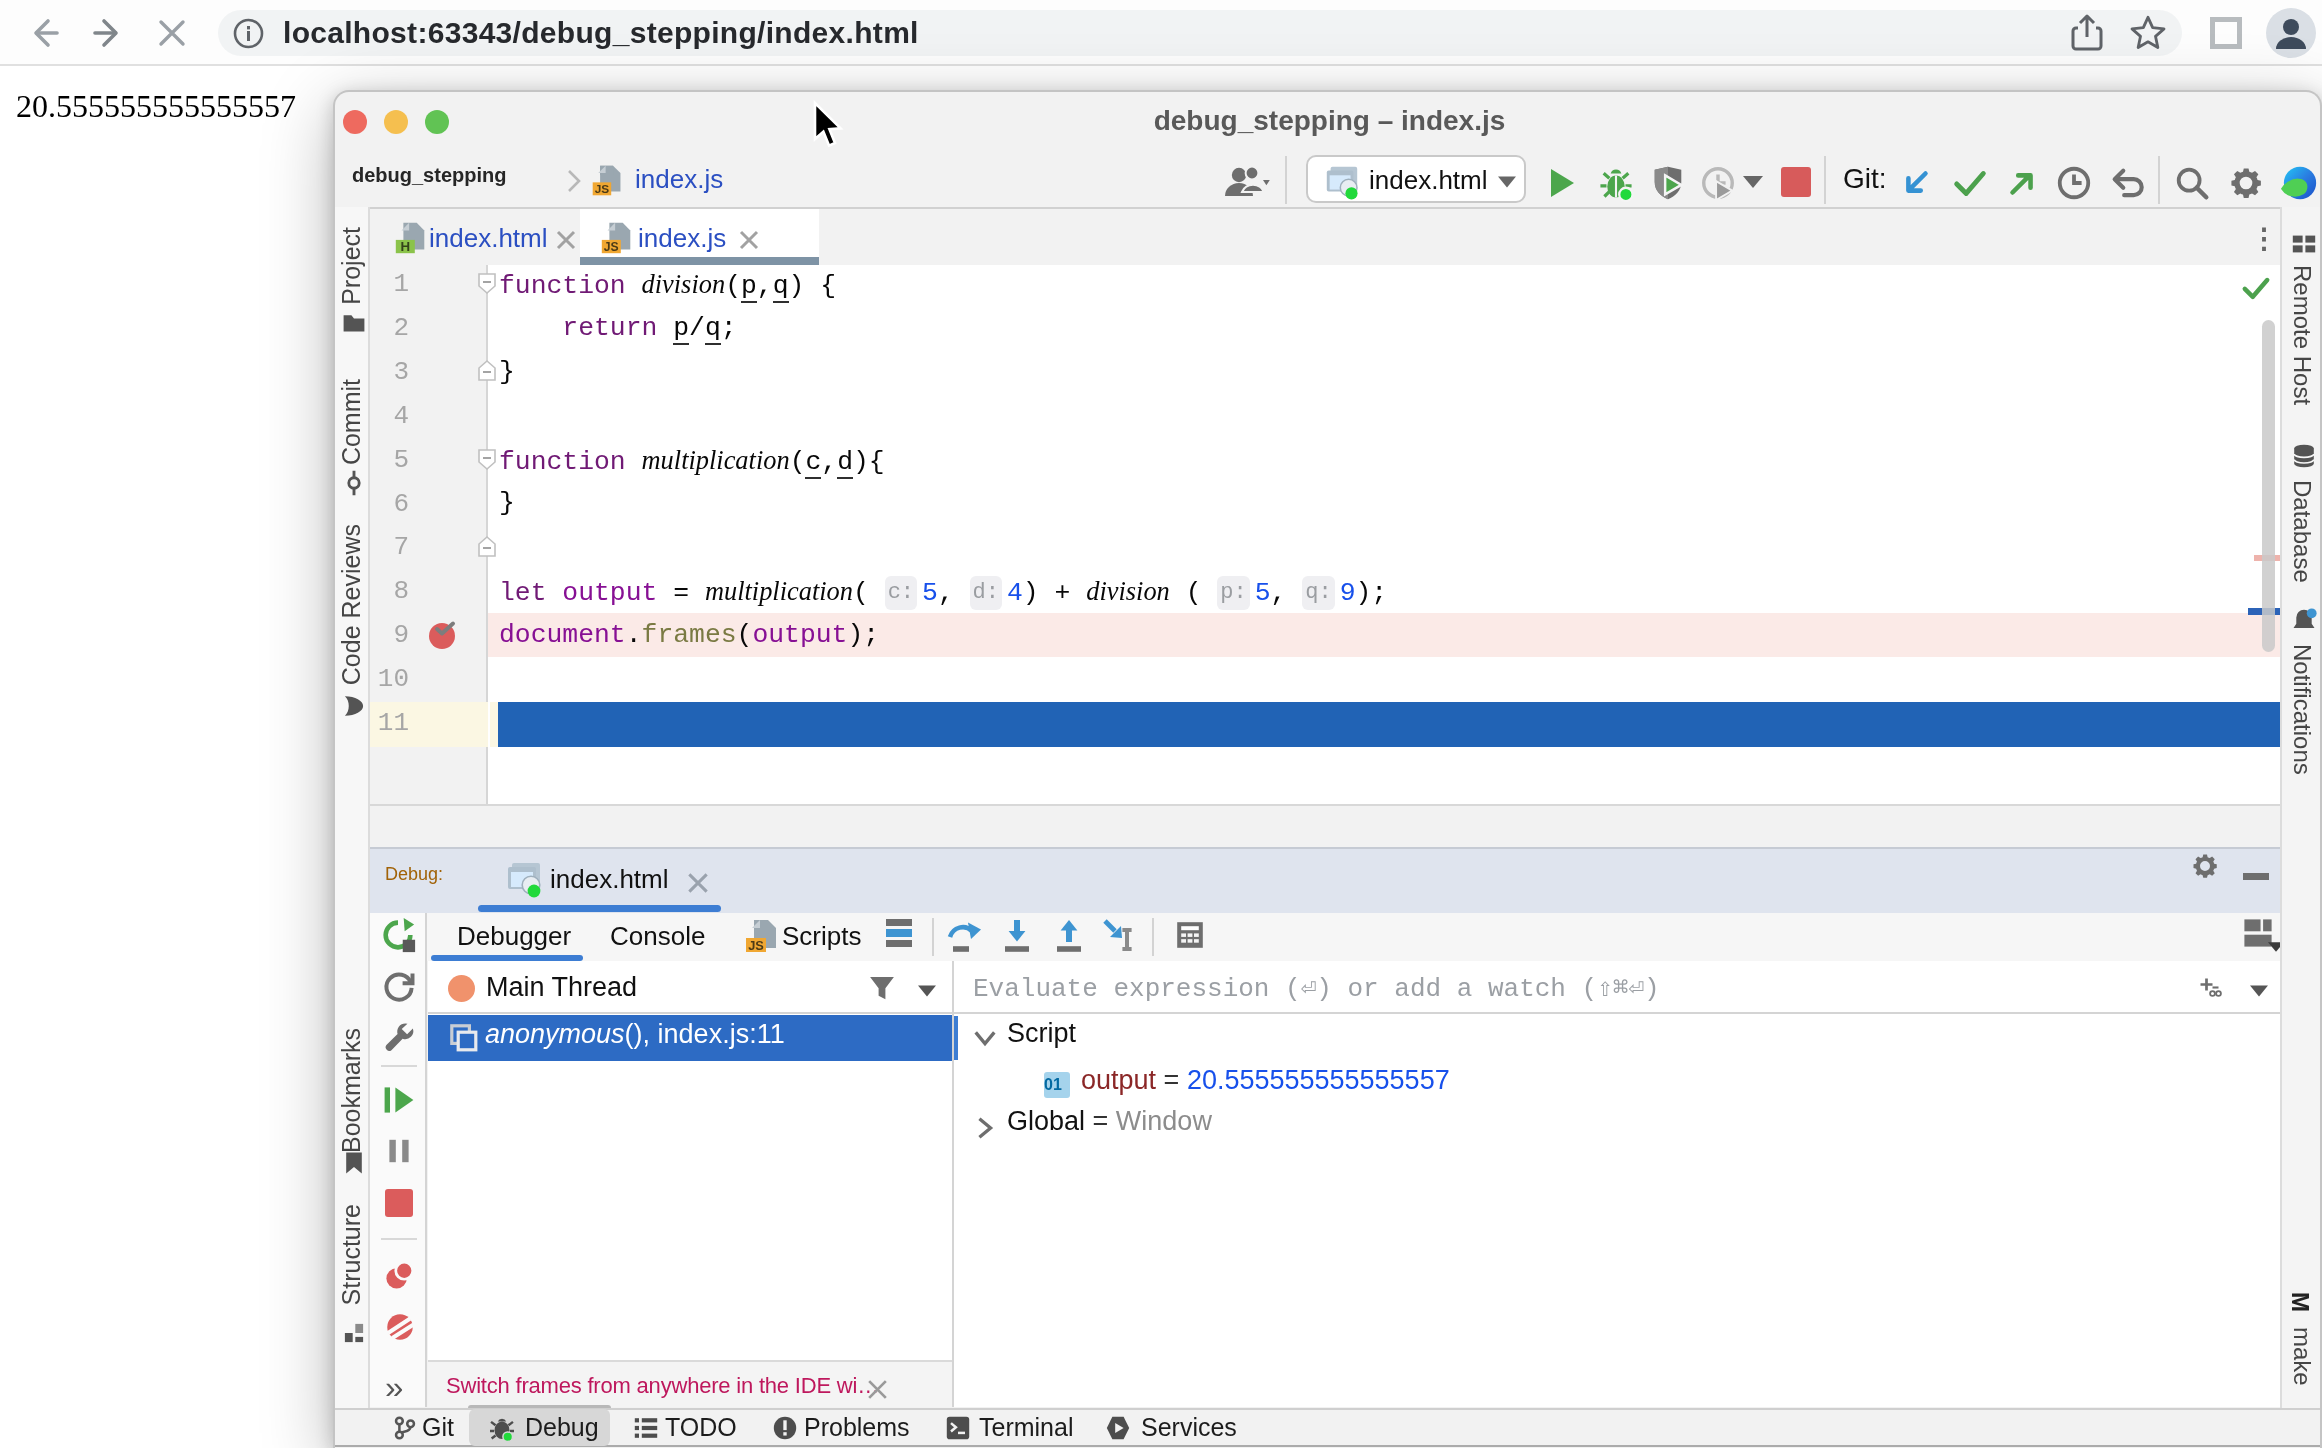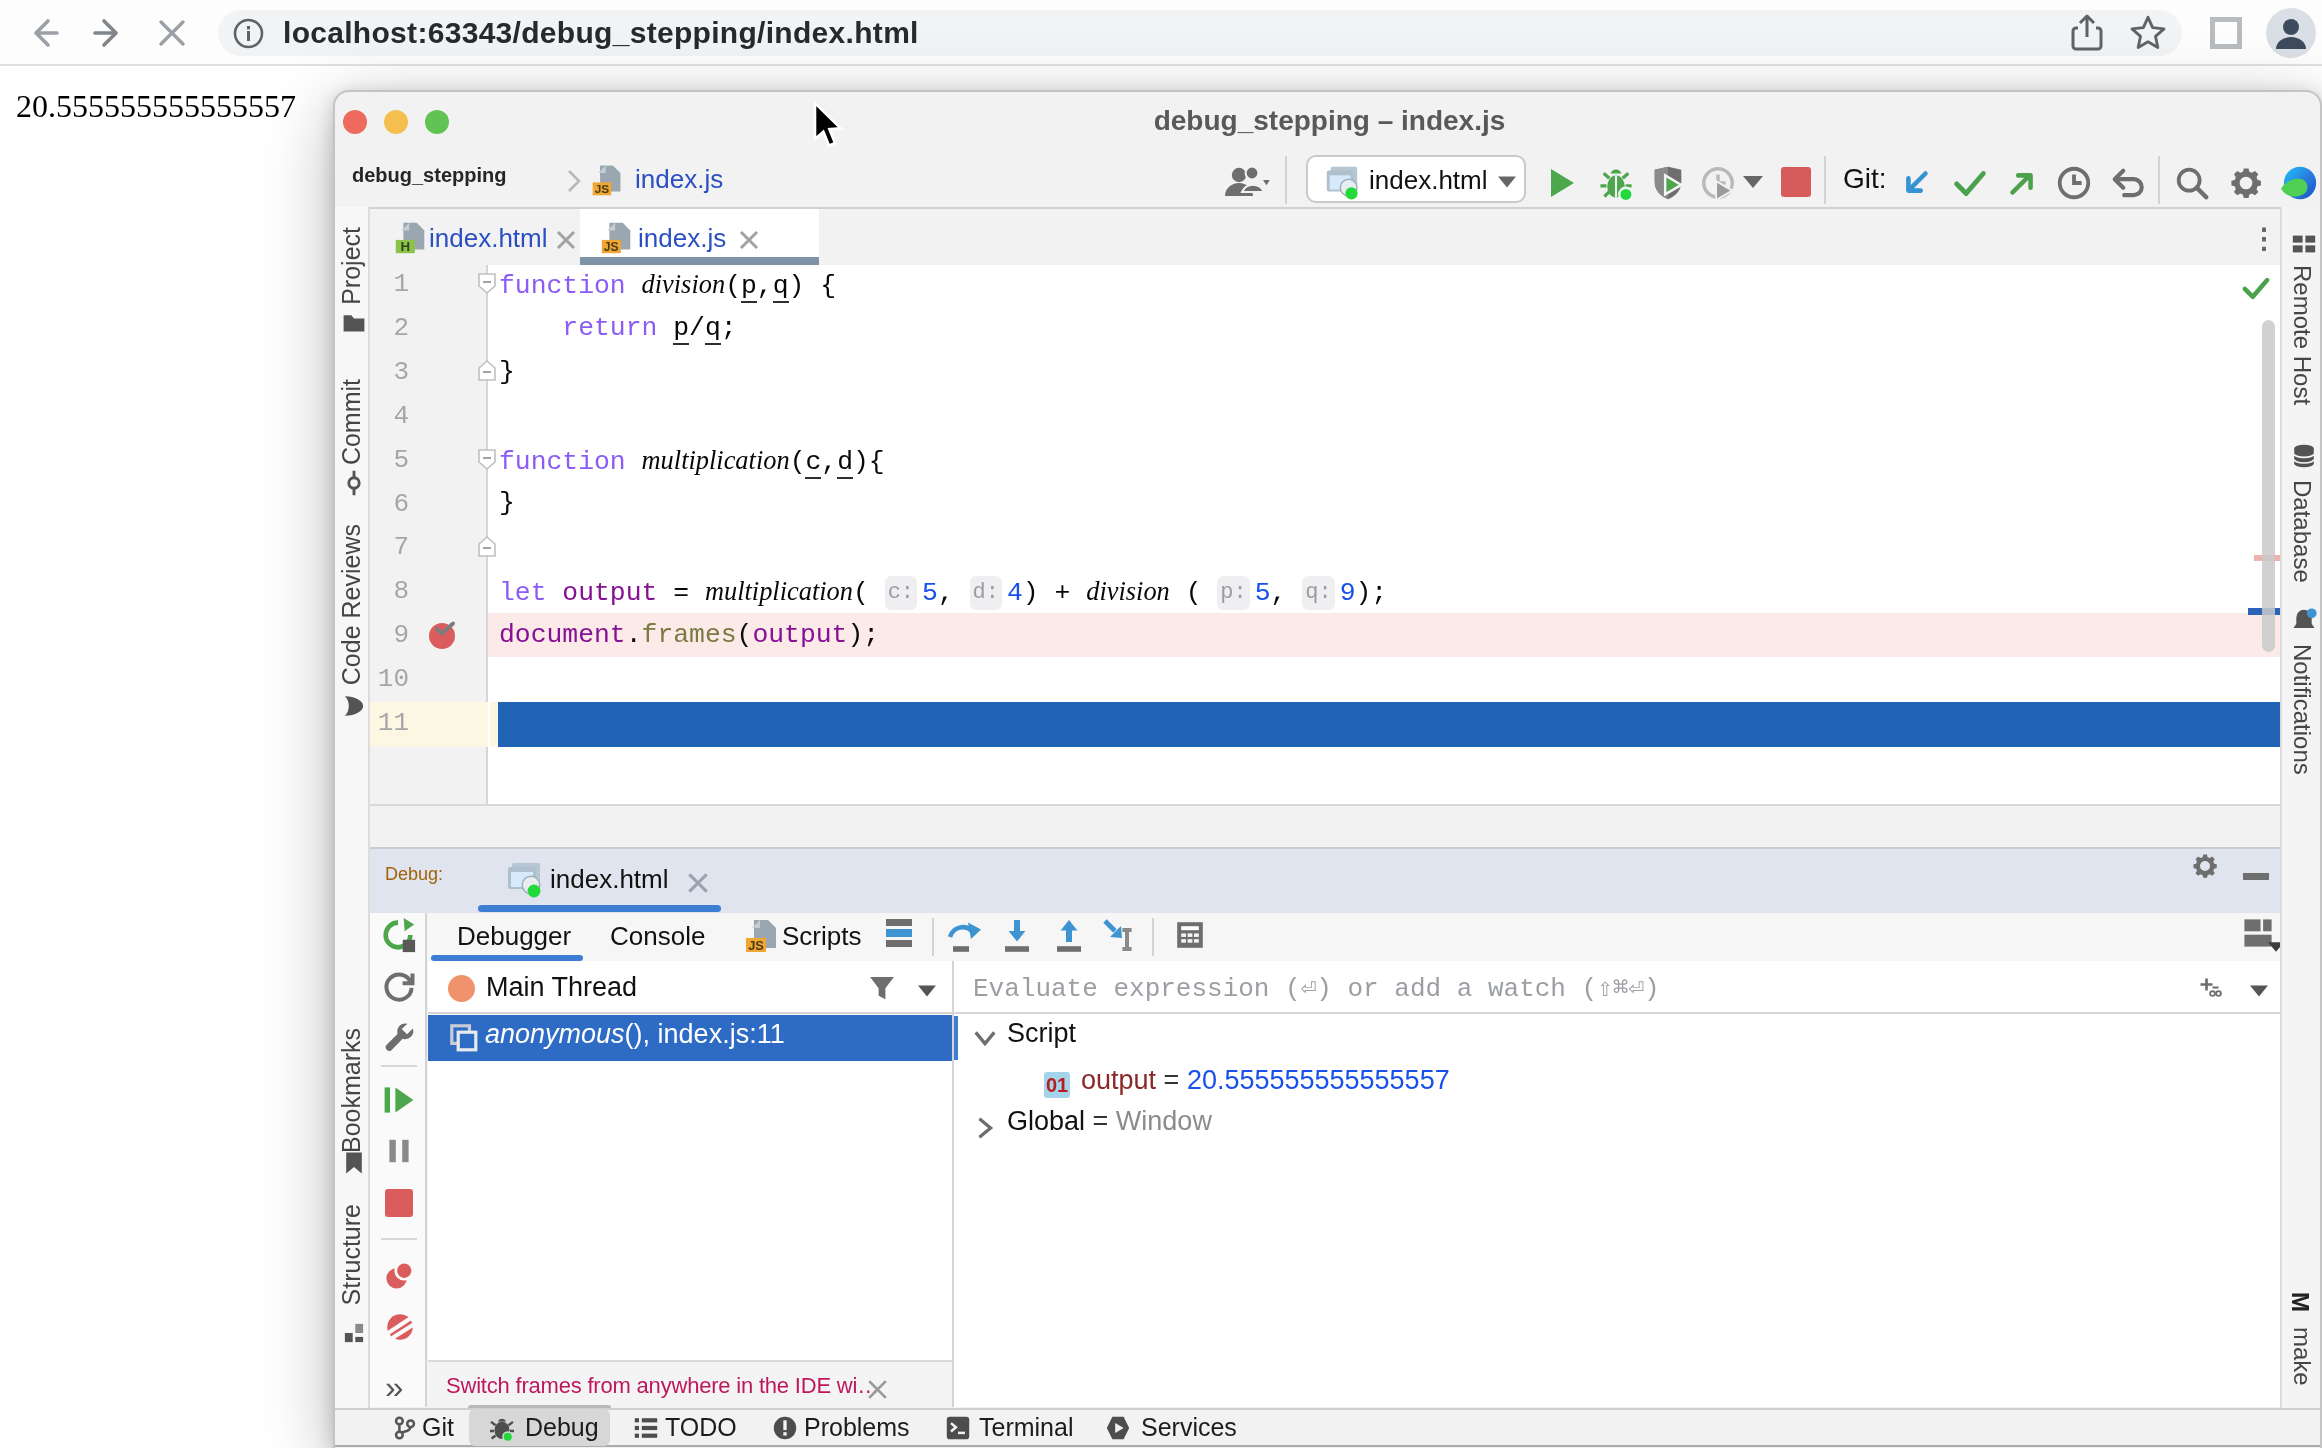--- a/index.html
+++ b/index.html
@@ -8,21 +8,21 @@
 .abs { position:absolute; }
 #chrome { position:absolute; left:0; top:0; width:2322px; height:66px; background:#fdfdfd; border-bottom:2px solid #e0e0e0; }
 #pill { position:absolute; left:218px; top:10px; width:1964px; height:46px; border-radius:23px; background:#f1f3f4; }
 #urltext { position:absolute; left:283px; top:16px; font-size:30px; color:#27292d; letter-spacing:0.3px;font-weight:bold; }
 #result { position:absolute; left:16px; top:88px; font-family:"Liberation Serif", serif; font-size:32px; color:#000; }
 #ide { position:absolute; left:333px; top:90px; width:1989px; height:1358px; background:#f2f2f2; border:2px solid #c4c4c4; border-bottom:none; border-radius:16px 16px 0 0; box-shadow:0 18px 70px rgba(0,0,0,0.28), 0 4px 18px rgba(0,0,0,0.18); overflow:hidden; }
 #ide > div { position:absolute; }
 .tl { position:absolute; top:18px; width:24px; height:24px; border-radius:50%; }
 #title { position:absolute; top:103px; left:0; width:1989px; text-align:center; font-size:28px; font-weight:bold; color:#595959; top:13px; }
 .sep-v { position:absolute; width:2px; background:#d3d3d3; }
-.kw { color:#8b5cf6;text-align:center; }
+.kw { color:#701a75;text-align:center; }
 .pv { color:#871094; }
 .fn { color:#7a7a43; }
 .num { color:#1750eb; }
 .u { border-bottom:2px solid #2f2f2f; }
 .cl { height:43.9px; white-space:pre; }
 .cl i { font-style:italic;font-family:Liberation Serif, serif; }
 .hint { display:inline-block; background:#efeff2; color:#9a9da1; border-radius:6px; font-size:22px; padding:0 3px; margin:0 5px 0 0; line-height:34px; vertical-align:2px; }
 .vtxt-up { position:absolute; writing-mode:vertical-rl; transform:rotate(180deg); font-size:25px; color:#454545; white-space:nowrap; }
 .vtxt-dn { position:absolute; writing-mode:vertical-rl; font-size:24px; color:#454545; white-space:nowrap; }
 </style>
@@ -358,21 +358,21 @@
     </svg>
   <svg class="abs" style="left:1912px;top:890px" width="24" height="18" viewBox="0 0 13 10">
       <path d="M1.5 2 L6.5 8 L11.5 2 Z" fill="#555"></path>
     </svg>
 
   <div style="left:619px;top:924px;width:4px;height:44px;background:#3d7dd3"></div>
   <svg class="abs" style="left:637px;top:935px" width="26" height="22" viewBox="0 0 14 11">
       <path d="M2 2.5 L7 8.5 L12 2.5" stroke="#6e6e6e" stroke-width="1.8" fill="none"></path>
     </svg>
   <div style="left:672px;top:926px;font-size:27px;color:#111">Script</div>
-  <div style="left:709px;top:980px;width:26px;height:26px;background:#a5d3ec;border-radius:3px;font-size:20px;font-weight:bold;color:#b91c1c;text-align:center;line-height:26px">01</div>
+  <div style="left:709px;top:980px;width:26px;height:26px;background:#a5d3ec;border-radius:3px;font-size:16px;font-weight:bold;color:#0369a1;line-height:26px">01</div>
   <div style="left:746px;top:973px;font-size:27px"><span style="color:#8b2727">output</span> <span style="color:#333">=</span> <span style="color:#1750eb">20.555555555555557</span></div>
   <svg class="abs" style="left:639px;top:1023px" width="22" height="26" viewBox="0 0 11 14">
       <path d="M2.5 2 L8.5 7 L2.5 12" stroke="#6e6e6e" stroke-width="1.8" fill="none"></path>
     </svg>
   <div style="left:672px;top:1014px;font-size:27px;color:#111">Global <span style="color:#333">=</span> <span style="color:#8c8c8c">Window</span></div>
 
   <svg class="abs" style="left:44px;top:824px" width="38" height="38" viewBox="0 0 20 20">
       <path d="M10 3.5 a6.5 6.5 0 1 0 6.5 6.5" stroke="#4ca64c" stroke-width="2.4" fill="none"></path>
       <path d="M13 1 L18.5 4.5 L13.5 8 Z" fill="#4ca64c"></path>
       <rect x="12.5" y="12.5" width="6.5" height="6.5" fill="#595959"></rect>

